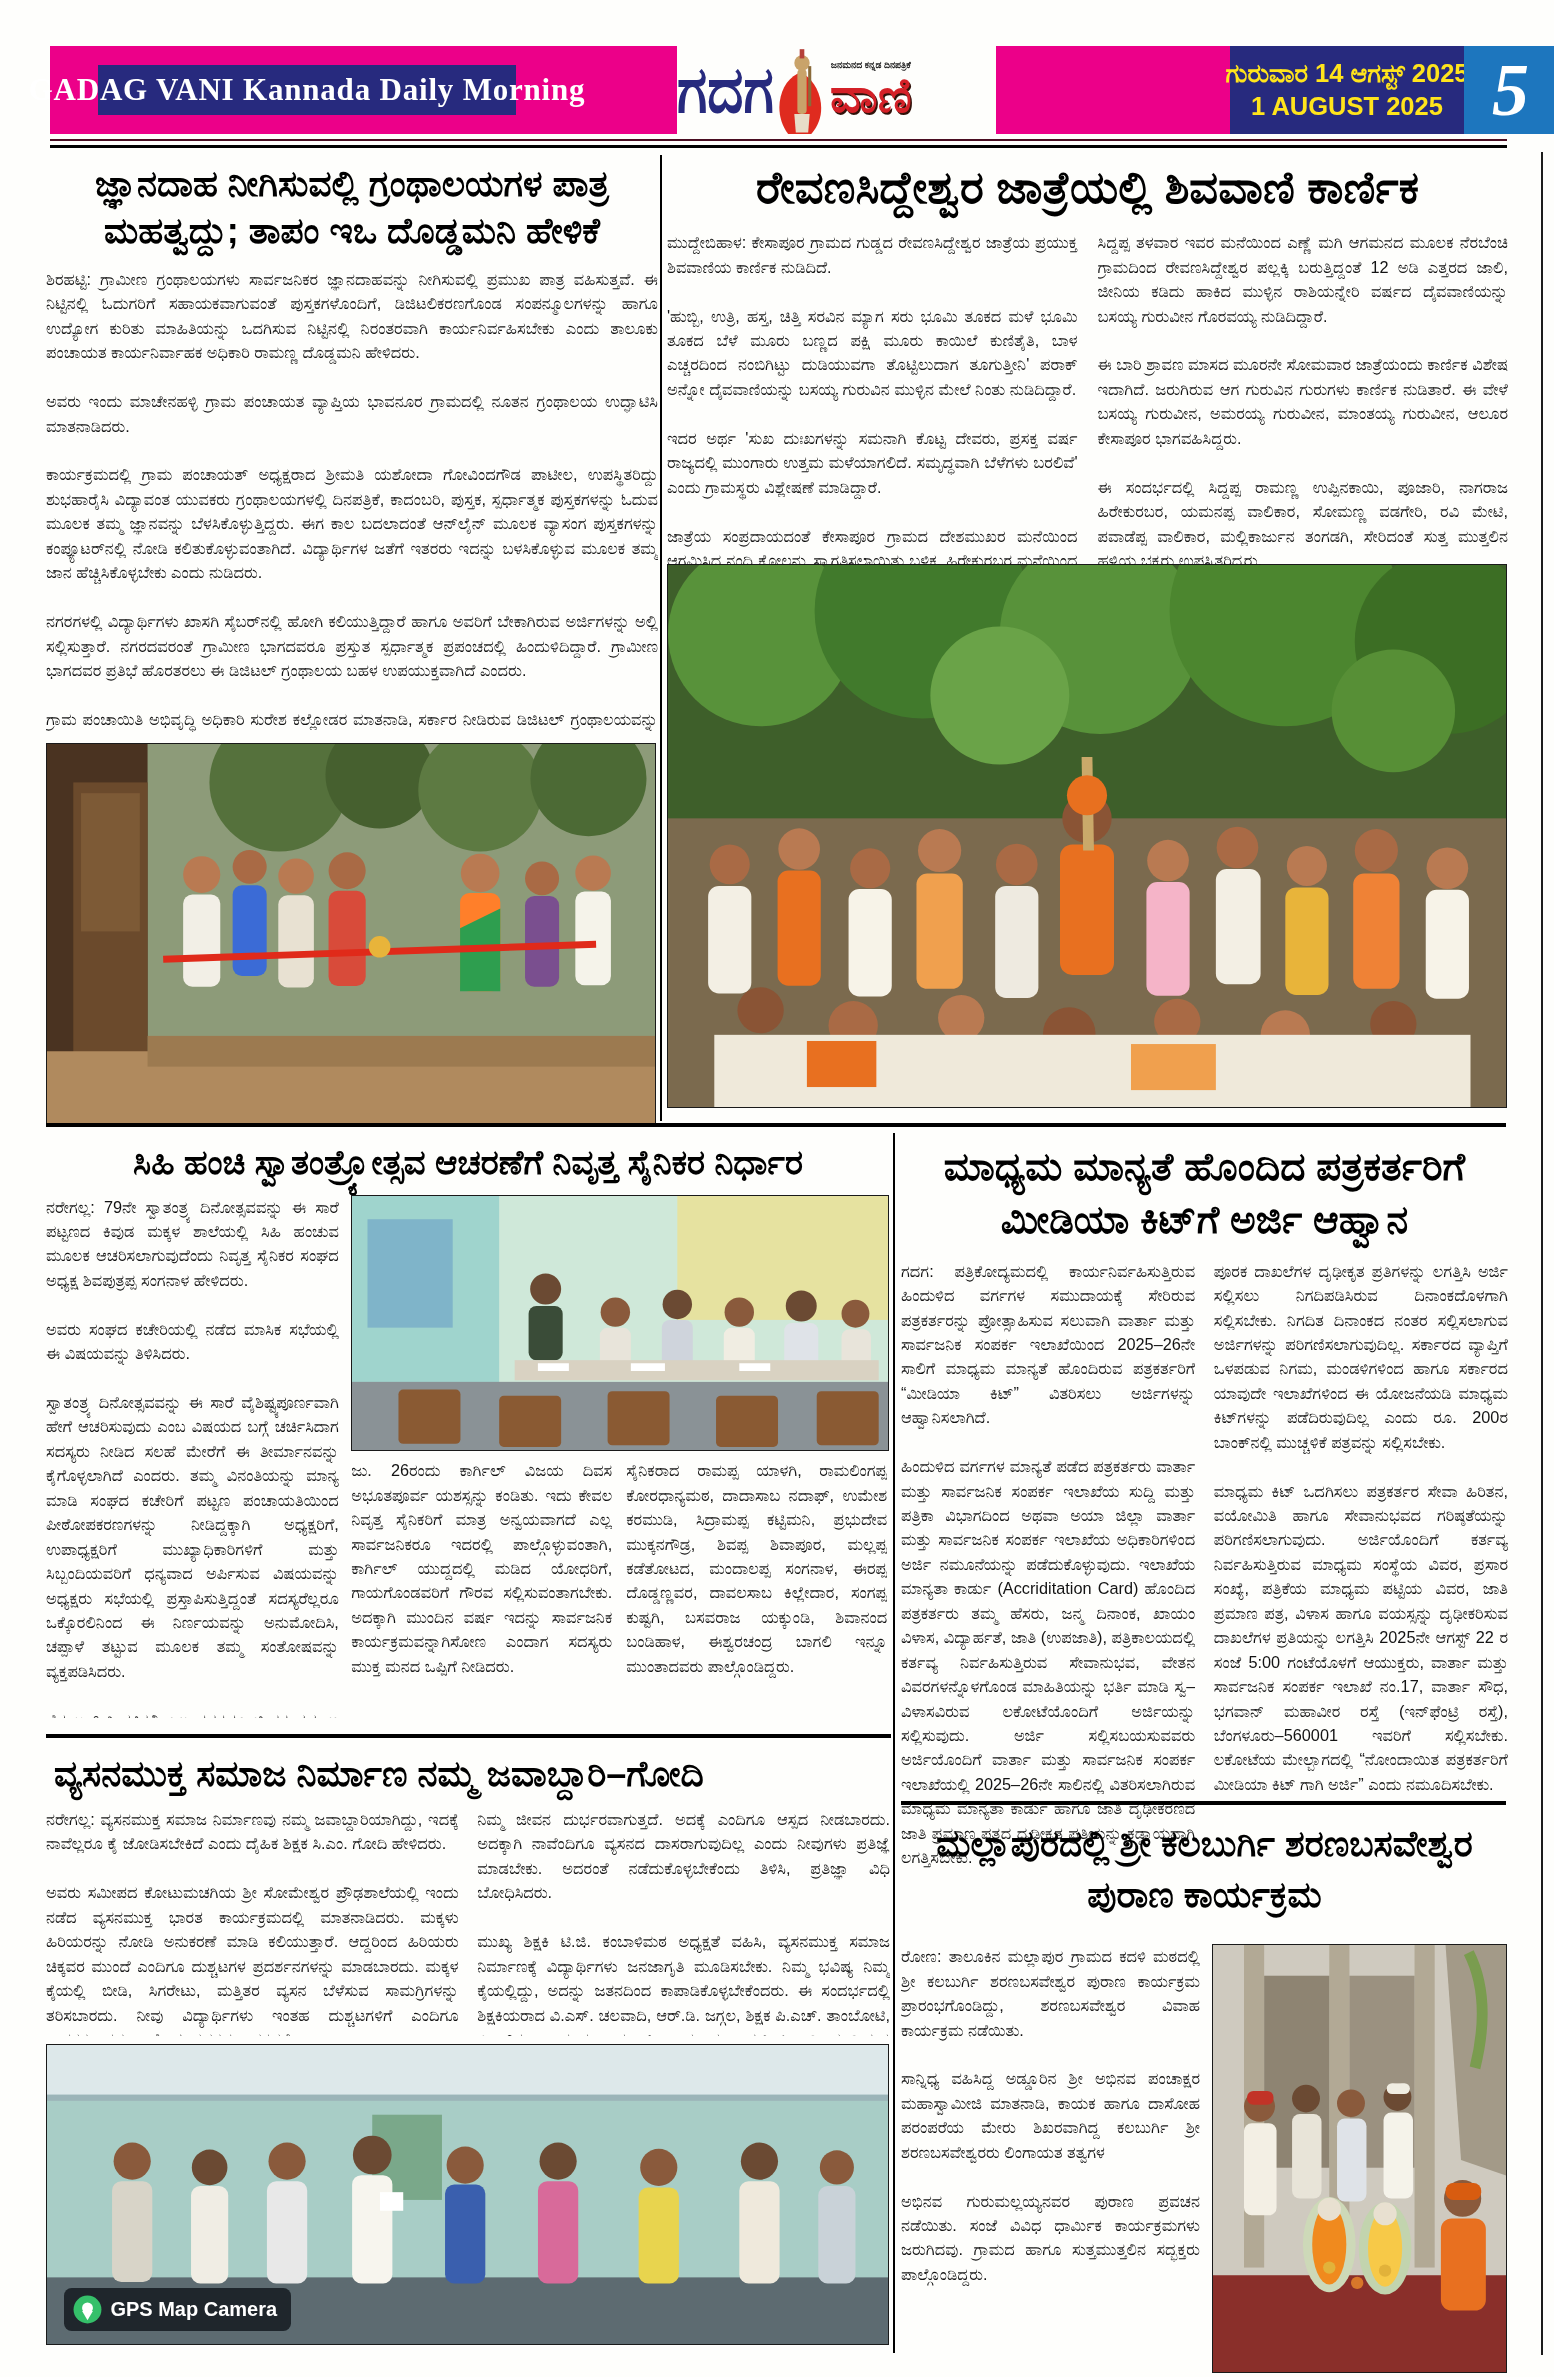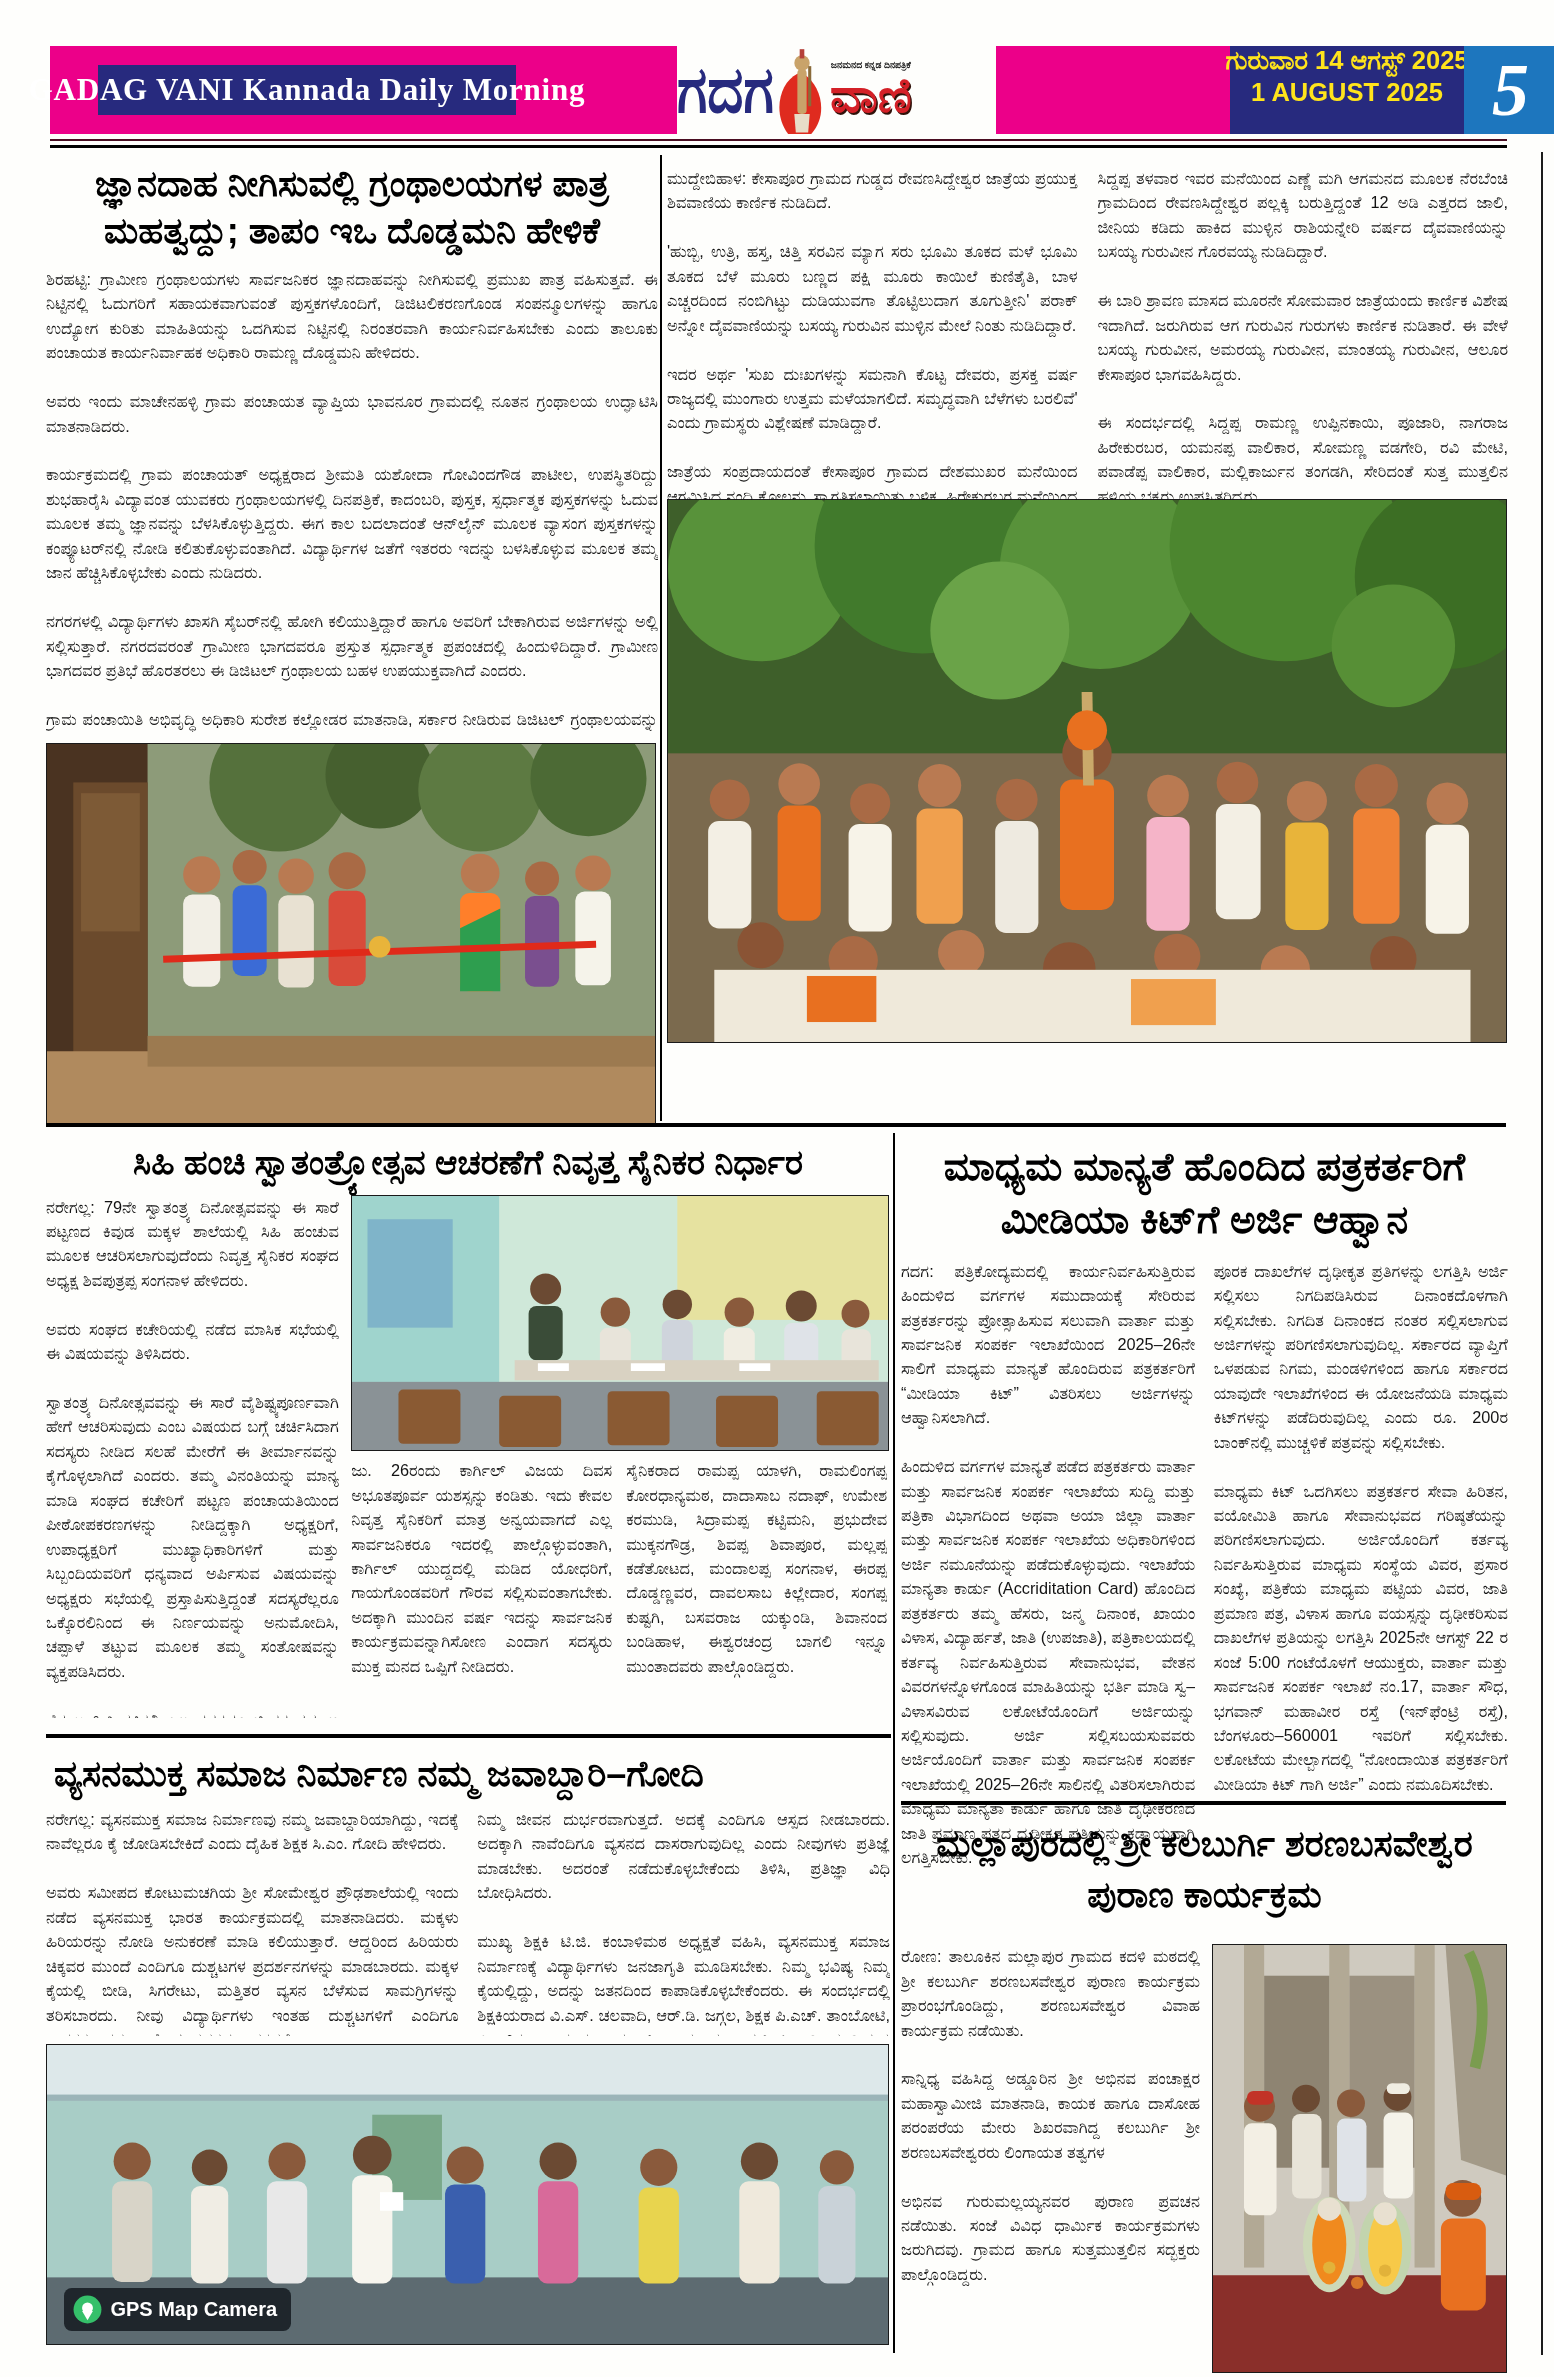--- a/index.html
+++ b/index.html
@@ -14,21 +14,21 @@
             font-family:"Liberation Serif","DejaVu Serif",serif;font-weight:bold;font-size:31px;color:#fff;
             letter-spacing:0.8px;white-space:nowrap;}
   .logo-zone{position:absolute;left:627px;top:-4.6px;width:319px;height:98px;display:flex;align-items:center;}
   .logo-gadag{font-weight:800;font-size:56px;color:var(--navy);line-height:1;transform:scaleY(1.15);}
   .statue{margin:0 3.1px;}
   .logo-right{display:flex;flex-direction:column;align-items:center;line-height:1;}
   .tagline{font-size:9.3px;color:#222;font-weight:bold;margin-bottom:1.5px;white-space:nowrap;text-align:center;}
   .logo-vani{font-weight:800;font-size:48px;color:#d42027;text-shadow:1.5px 1.5px 0 #30120a;line-height:1;}
   .band-mid{position:absolute;left:946px;top:0;width:234px;height:88px;background:var(--pink);}
   .date-box{position:absolute;left:1180px;top:0;width:234px;height:88px;background:var(--navy);
-            display:flex;flex-direction:column;align-items:center;gap:3.1px;}
+            display:flex;flex-direction:column;align-items:center;justify-content:center;gap:3.1px;}
   .date-box div{color:var(--yellow);font-weight:800;font-size:25.5px;line-height:1.15;white-space:nowrap;}
   .page-box{position:absolute;left:1414px;top:0;width:93px;height:88px;background:var(--blue);
             display:flex;align-items:center;justify-content:center;}
   .page-box span{font-family:"Liberation Serif","DejaVu Serif",serif;font-style:italic;font-weight:bold;
                  font-size:74px;color:#fff;line-height:1;}
   .rule-double{position:absolute;left:50px;width:1457px;top:139px;height:3.9px;
                border-top:2.3px solid #4a0d22;border-bottom:3.9px solid #000;}
   
   .article{position:absolute;}
   .article h1{margin:8px;color:#000;font-weight:800;text-align:center;}
@@ -162,20 +162,21 @@
         </g>
         <rect x="150" y="266" width="560" height="9" fill="#e02a1a" transform="rotate(-2 430 270)"></rect>
         <circle cx="430" cy="264" r="14" fill="#e8b43a"></circle>
       </svg>
     </div>
   </section>
 
   <div class="vrule" style="left:660px;top:155px;height:966px;"></div>
 
   <section class="article" id="art-top-right">
+    <h1>ರೇವಣಸಿದ್ದೇಶ್ವರ ಜಾತ್ರೆಯಲ್ಲಿ ಶಿವವಾಣಿ ಕಾರ್ಣಿಕ</h1>
     <div class="cols">
       <div class="bodytext">ಮುದ್ದೇಬಿಹಾಳ: ಕೇಸಾಪೂರ ಗ್ರಾಮದ ಗುಡ್ಡದ ರೇವಣಸಿದ್ದೇಶ್ವರ ಜಾತ್ರೆಯ ಪ್ರಯುಕ್ತ ಶಿವವಾಣಿಯ ಕಾರ್ಣಿಕ ನುಡಿದಿದೆ.
 
 'ಹುಬ್ಬಿ, ಉತ್ರಿ, ಹಸ್ತ, ಚಿತ್ತಿ ಸರವಿನ ಮ್ಯಾಗ ಸರು ಭೂಮಿ ತೂಕದ ಮಳೆ ಭೂಮಿ ತೂಕದ ಬೆಳೆ ಮೂರು ಬಣ್ಣದ ಪಕ್ಷಿ ಮೂರು ಕಾಯಿಲೆ ಕುಣಿತೈತಿ, ಬಾಳ ಎಚ್ಚರದಿಂದ ನಂಬಿಗಿಟ್ಟು ದುಡಿಯುವಗಾ ತೊಟ್ಟಿಲುದಾಗ ತೂಗುತ್ತೀನಿ' ಪರಾಕ್ ಅನ್ನೋ ದೈವವಾಣಿಯನ್ನು ಬಸಯ್ಯ ಗುರುವಿನ ಮುಳ್ಳಿನ ಮೇಲೆ ನಿಂತು ನುಡಿದಿದ್ದಾರೆ.
 
 ಇದರ ಅರ್ಥ 'ಸುಖ ದುಃಖಗಳನ್ನು ಸಮನಾಗಿ ಕೊಟ್ಟ ದೇವರು, ಪ್ರಸಕ್ತ ವರ್ಷ ರಾಜ್ಯದಲ್ಲಿ ಮುಂಗಾರು ಉತ್ತಮ ಮಳೆಯಾಗಲಿದೆ. ಸಮೃದ್ಧವಾಗಿ ಬೆಳೆಗಳು ಬರಲಿವೆ' ಎಂದು ಗ್ರಾಮಸ್ಥರು ವಿಶ್ಲೇಷಣೆ ಮಾಡಿದ್ದಾರೆ.
 
 ಜಾತ್ರೆಯ ಸಂಪ್ರದಾಯದಂತೆ ಕೇಸಾಪೂರ ಗ್ರಾಮದ ದೇಶಮುಖರ ಮನೆಯಿಂದ ಆಗಮಿಸಿದ ನಂದಿ ಕೋಲನ್ನು ಸ್ವಾಗತಿಸಲಾಯಿತು ಬಳಿಕ, ಹಿರೇಕುರಬರ ಮನೆಯಿಂದ ಪ್ರಸಾದದ ನುಚ್ಚಿನ ಗಡಿಗೆಗೆ ಸ್ವಾಗತ ಕೋರಲಾಯಿತು.</div>
       <div class="bodytext">ಸಿದ್ದಪ್ಪ ತಳವಾರ ಇವರ ಮನೆಯಿಂದ ಎಣ್ಣೆ ಮಗಿ ಆಗಮನದ ಮೂಲಕ ನೆರಬೆಂಚಿ ಗ್ರಾಮದಿಂದ ರೇವಣಸಿದ್ದೇಶ್ವರ ಪಲ್ಲಕ್ಕಿ ಬರುತ್ತಿದ್ದಂತೆ 12 ಅಡಿ ಎತ್ತರದ ಜಾಲಿ, ಜೀನಿಯ ಕಡಿದು ಹಾಕಿದ ಮುಳ್ಳಿನ ರಾಶಿಯನ್ನೇರಿ ವರ್ಷದ ದೈವವಾಣಿಯನ್ನು ಬಸಯ್ಯ ಗುರುವೀನ ಗೊರವಯ್ಯ ನುಡಿದಿದ್ದಾರೆ.
 

